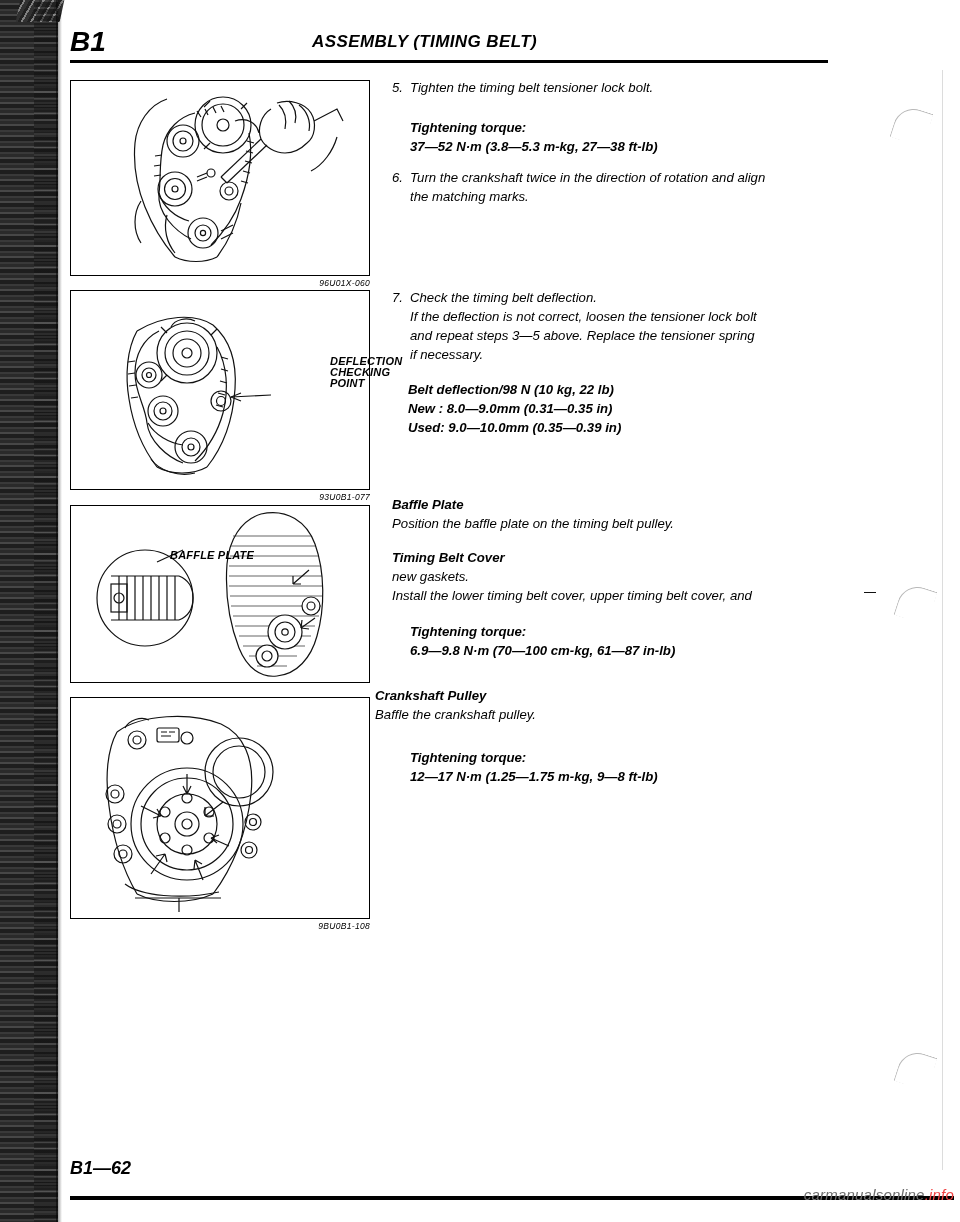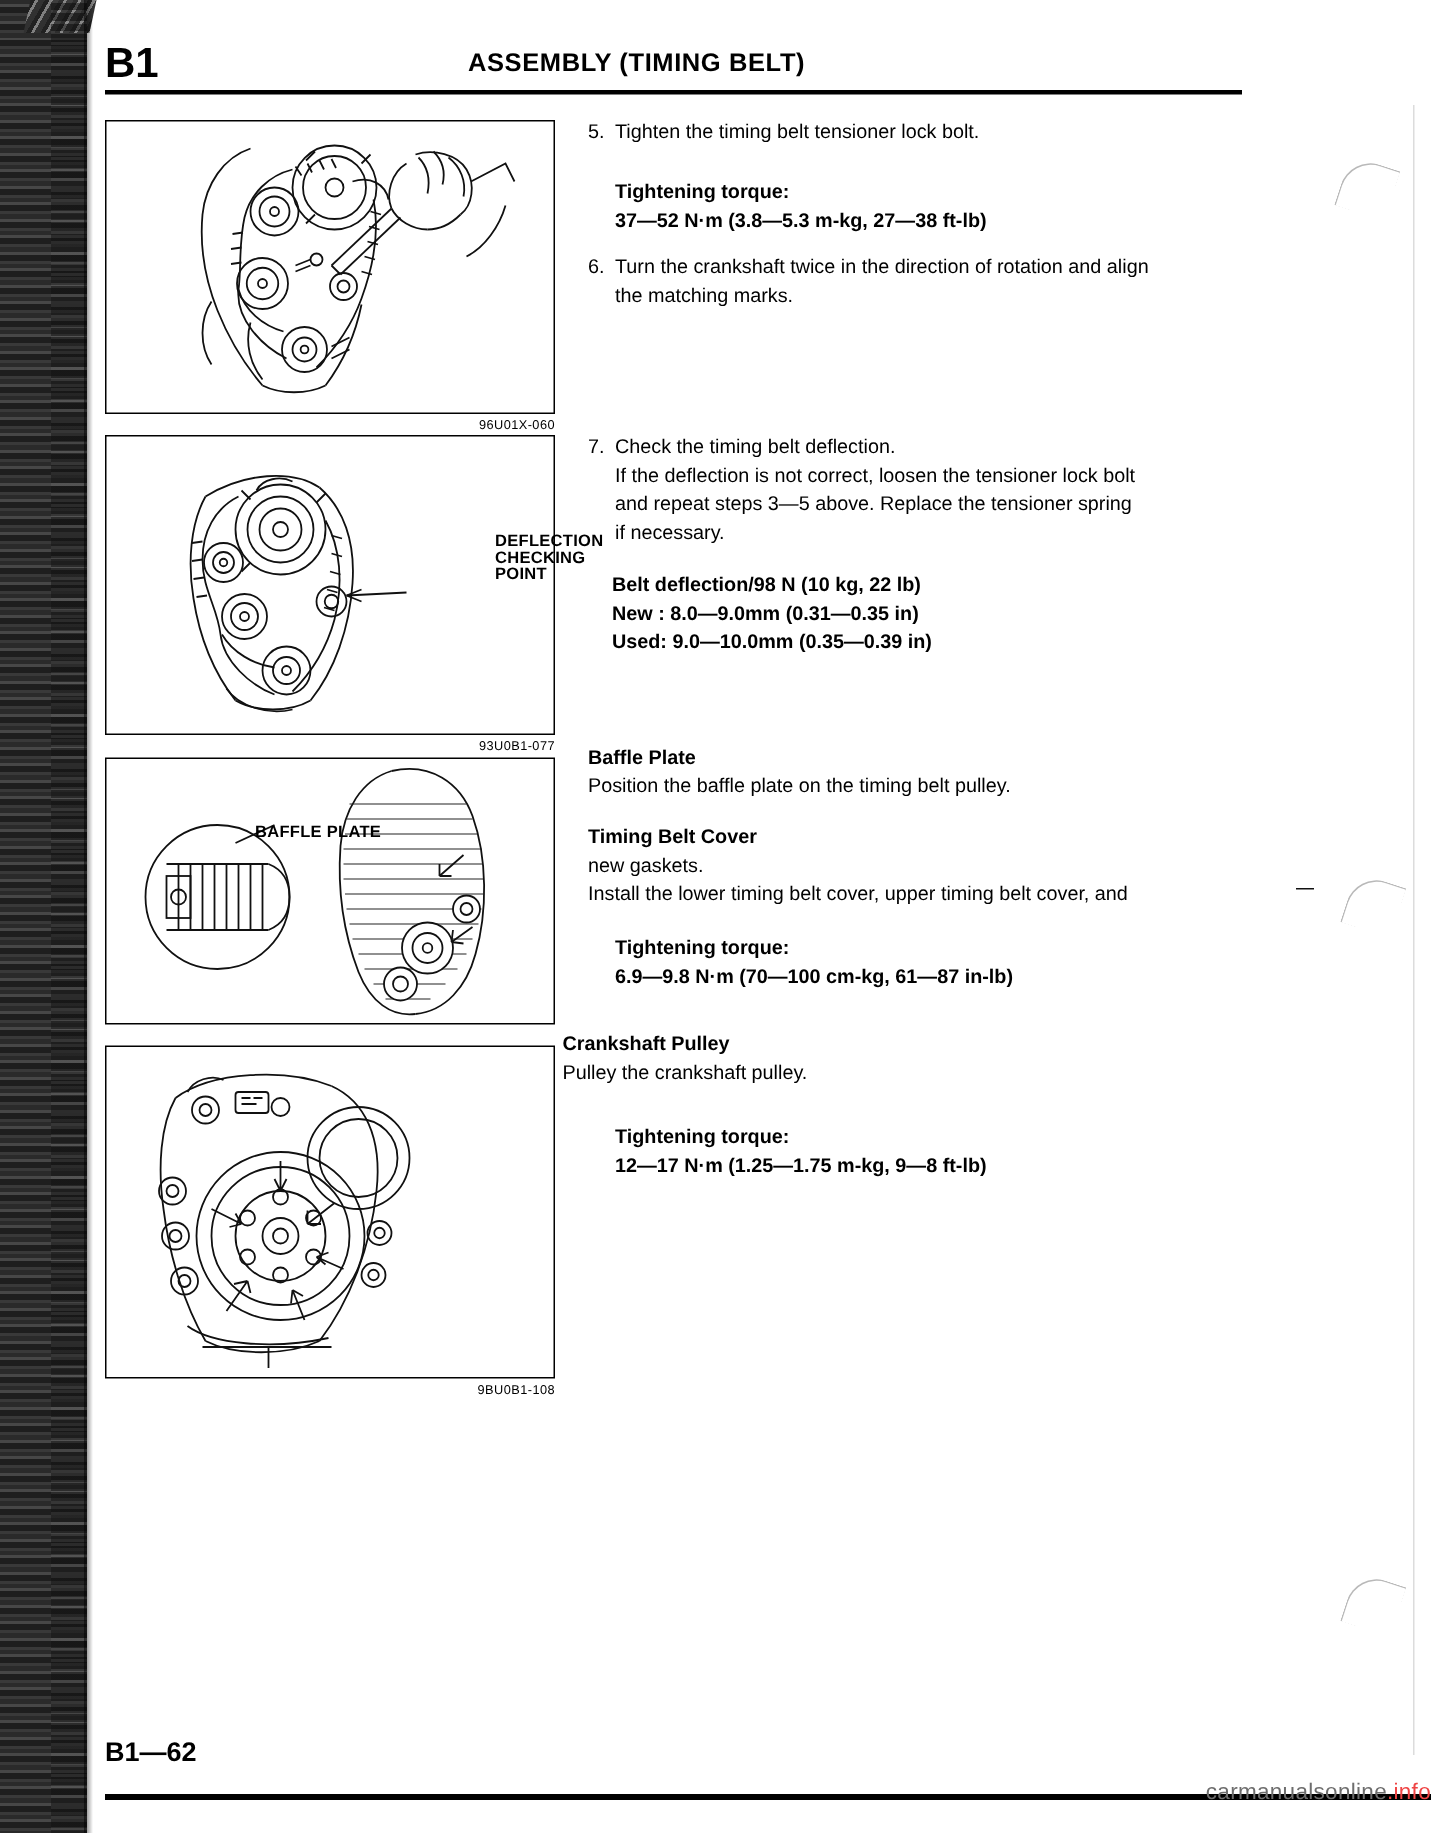--- a/index.html
+++ b/index.html
@@ -49,21 +49,21 @@
     position: absolute;
     left: 18px; top: 0; width: 44px; height: 22px;
     background: repeating-linear-gradient(110deg, #111 0 3px, #777 3px 5px, #222 5px 9px);
     transform: skewX(-12deg);
   }
 
   
   .page-wrap {
     position: absolute;
     left: 62px; top: 0;
-    width: 898px; height: 1222px;
+    width: 898px; height: 1222px; font-style: italic;
   }
   .hdr-code {
     position: absolute;
     left: 8px; top: 26px;
     font-size: 28px;
     font-weight: bold;
     letter-spacing: 0px;
   }
   .hdr-title {
     position: absolute;
@@ -473,21 +473,21 @@
     <p>Install the lower timing belt cover, upper timing belt cover, and</p>
   </div>
 
   <div class="col t-tq2">
     <p class="b">Tightening torque:</p>
     <p class="b indent1">6.9—9.8 N·m (70—100 cm-kg, 61—87 in-lb)</p>
   </div>
 
   <div class="col t-cp">
     <p class="b">Crankshaft Pulley</p>
-    <p>Pulley the crankshaft pulley.</p>
+    <p>Baffle the crankshaft pulley.</p>
   </div>
 
   <div class="col t-tq3">
     <p class="b">Tightening torque:</p>
     <p class="b indent1">12—17 N·m (1.25—1.75 m-kg, 9—8 ft-lb)</p>
   </div>
 
   <div class="footer-code">B1—62</div>
   <div class="footer-rule"></div>
   <div class="watermark"><span>carmanualsonline</span><span class="dot">.info</span></div>

